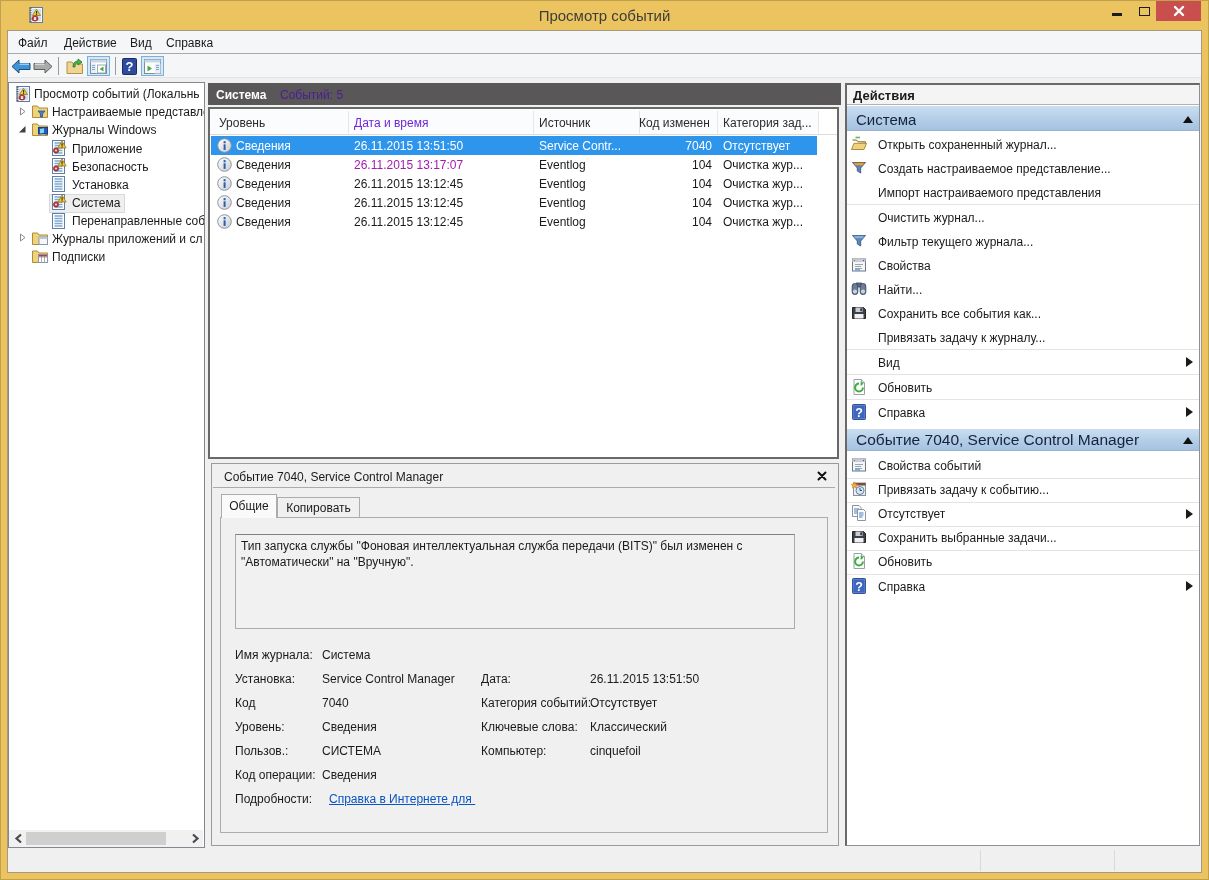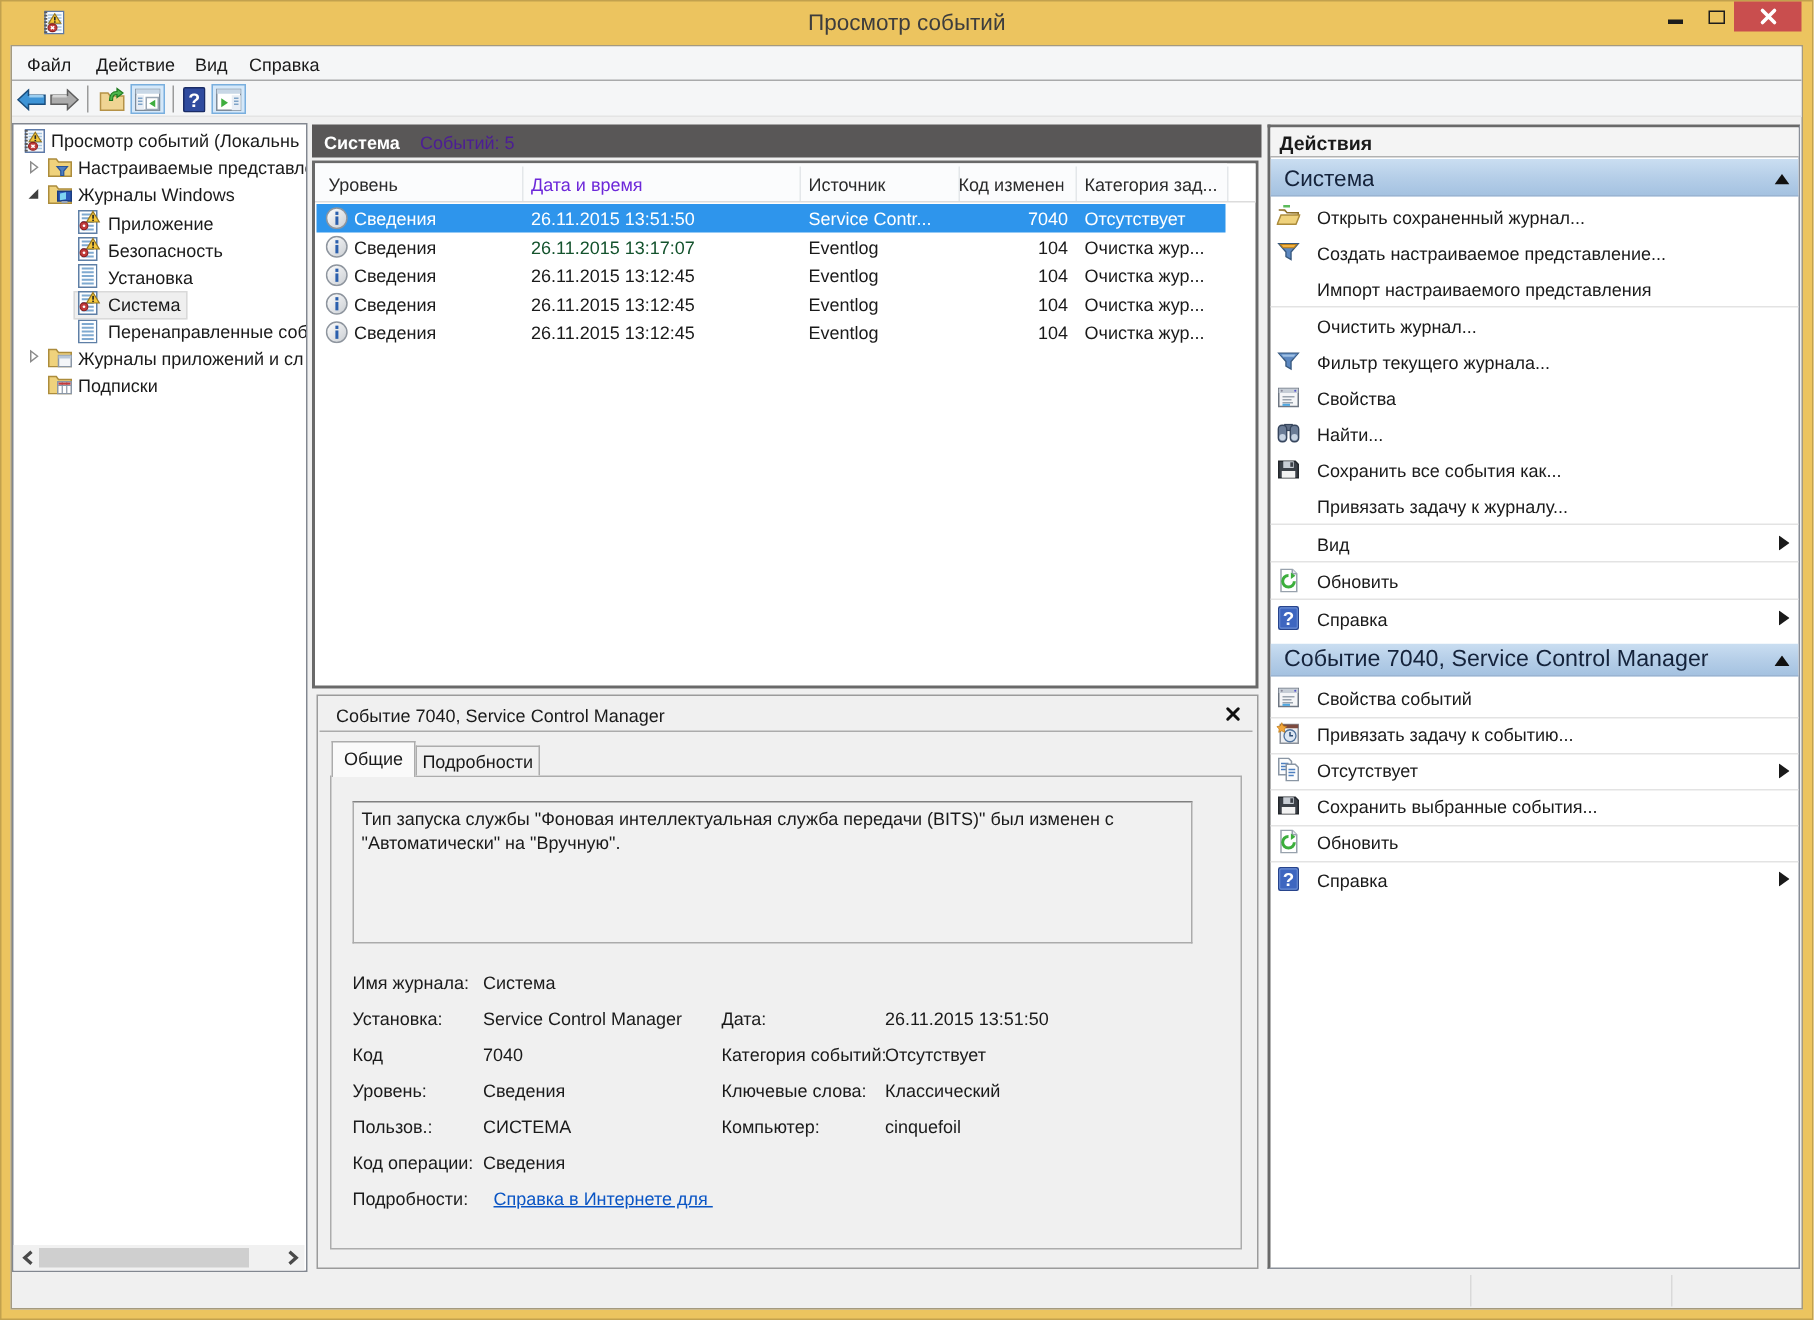--- a/index.html
+++ b/index.html
@@ -238,21 +238,21 @@
 <div class="abs nw" style="left:640px;top:139px;width:72px;text-align:right;color:#fff">7040</div>
 <div class="abs" style="left:723px;top:139px;color:#fff">Отсутствует</div>
 <div class="abs" style="left:217px;top:157px">
     <svg width="15" height="15" viewBox="0 0 15 15">
  <circle cx="7.5" cy="7.5" r="6.8" fill="url(#infg)" stroke="#8E959E"></circle>
  <rect x="6.6" y="3.1" width="2" height="2.2" fill="#2B5FAD"></rect>
  <rect x="6.6" y="6.3" width="2" height="5.6" fill="#2B5FAD"></rect>
 </svg>
   </div>
 <div class="abs" style="left:236px;top:158px;color:#1a1a1a">Сведения</div>
-<div class="abs" style="left:354px;top:158px;color:#14532d">26.11.2015 13:17:07</div>
+<div class="abs" style="left:354px;top:158px;color:#a21caf">26.11.2015 13:17:07</div>
 <div class="abs" style="left:539px;top:158px;color:#1a1a1a">Eventlog</div>
 <div class="abs nw" style="left:640px;top:158px;width:72px;text-align:right;color:#1a1a1a">104</div>
 <div class="abs" style="left:723px;top:158px;color:#1a1a1a">Очистка жур...</div>
 <div class="abs" style="left:217px;top:176px">
     <svg width="15" height="15" viewBox="0 0 15 15">
  <circle cx="7.5" cy="7.5" r="6.8" fill="url(#infg)" stroke="#8E959E"></circle>
  <rect x="6.6" y="3.1" width="2" height="2.2" fill="#2B5FAD"></rect>
  <rect x="6.6" y="6.3" width="2" height="5.6" fill="#2B5FAD"></rect>
 </svg>
   </div>
@@ -287,21 +287,21 @@
 <div class="abs" style="left:723px;top:215px;color:#1a1a1a">Очистка жур...</div>
 
 <div class="abs" style="left:211px;top:463px;width:628px;height:383px;background:#F0F0F0;border:1px solid #9B9B9B;box-sizing:border-box"></div>
 <div class="abs nw" style="left:224px;top:470px;width:580px">Событие 7040, Service Control Manager</div>
 <svg class="abs" style="left:817px;top:471px" width="10" height="10" viewBox="0 0 10 10">
     <path d="M1.5 1.5 L8.5 8.5 M8.5 1.5 L1.5 8.5" stroke="#111" stroke-width="2" stroke-linecap="round"></path>
   </svg>
 <div class="abs" style="left:213px;top:487px;width:622px;height:1px;background:#ABABAB"></div>
 <div class="abs" style="left:220px;top:517px;width:608px;height:316px;border:1px solid #ACACAC;background:#F0F0F0;box-sizing:border-box"></div>
 <div class="abs" style="left:277px;top:497px;width:83px;height:20px;background:#F0F0F0;border:1px solid #ACACAC;border-bottom:none;box-sizing:border-box"></div>
-<div class="abs nw" style="left:277px;top:501px;width:83px;text-align:center">Подробности</div>
+<div class="abs nw" style="left:277px;top:501px;width:83px;text-align:center">Копировать</div>
 <div class="abs" style="left:221px;top:494px;width:56px;height:24px;background:#FAFAFA;border:1px solid #ACACAC;border-bottom:none;box-sizing:border-box"></div>
 <div class="abs nw" style="left:221px;top:499px;width:56px;text-align:center">Общие</div>
 <div class="abs" style="left:235px;top:534px;width:560px;height:95px;background:#F1F1F1;border:1px solid #ABABAB;border-top-color:#808080;box-sizing:border-box"></div>
 <div class="abs" style="left:241px;top:538px;width:548px;line-height:16px">Тип запуска службы "Фоновая интеллектуальная служба передачи (BITS)" был изменен с "Автоматически" на "Вручную".</div>
 <div class="abs" style="left:235px;top:648px">Имя журнала:</div>
 <div class="abs" style="left:322px;top:648px">Система</div>
 <div class="abs" style="left:235px;top:672px">Установка:</div>
 <div class="abs" style="left:322px;top:672px">Service Control Manager</div>
 <div class="abs" style="left:481px;top:672px">Дата:</div>
 <div class="abs" style="left:590px;top:672px">26.11.2015 13:51:50</div>
@@ -467,21 +467,21 @@
   </svg>
 <div class="abs" style="left:847px;top:549.8px;width:352px;height:1px;background:#E3E3E3"></div>
 <div class="abs" style="left:851px;top:529.3px">
     <svg width="16" height="16" viewBox="0 0 16 16">
  <path d="M1.5 2.5 h11 l2 2 v9 h-13 Z" fill="#3C4148" stroke="#22262B"></path>
  <rect x="4.5" y="2.5" width="7" height="4.5" fill="#C9CED5"></rect>
  <rect x="9.2" y="3.2" width="1.8" height="3" fill="#3C4148"></rect>
  <rect x="3.5" y="9" width="9" height="4.5" fill="#F2F2F2"></rect>
 </svg>
   </div>
-<div class="abs nw" style="left:878px;top:531.3px;width:300px">Сохранить выбранные события...</div>
+<div class="abs nw" style="left:878px;top:531.3px;width:300px">Сохранить выбранные задачи...</div>
 <div class="abs" style="left:847px;top:573.9px;width:352px;height:1px;background:#E3E3E3"></div>
 <div class="abs" style="left:851px;top:553.4px">
     <svg width="16" height="16" viewBox="0 0 16 16">
  <path d="M3 0.5 h7.5 l3 3 v12 h-10.5 Z" fill="#fff" stroke="#98A2AD"></path>
  <path d="M10.5 0.5 v3 h3" fill="#E3E8ED" stroke="#98A2AD"></path>
  <path d="M8 4.6 a3.9 3.9 0 1 0 3.9 3.9" fill="none" stroke="#3CAE3C" stroke-width="2"></path>
  <path d="M9.6 2.6 L12.6 4.8 L9.6 7 Z" fill="#3CAE3C"></path>
 </svg>
   </div>
 <div class="abs nw" style="left:878px;top:555.4px;width:300px">Обновить</div>

